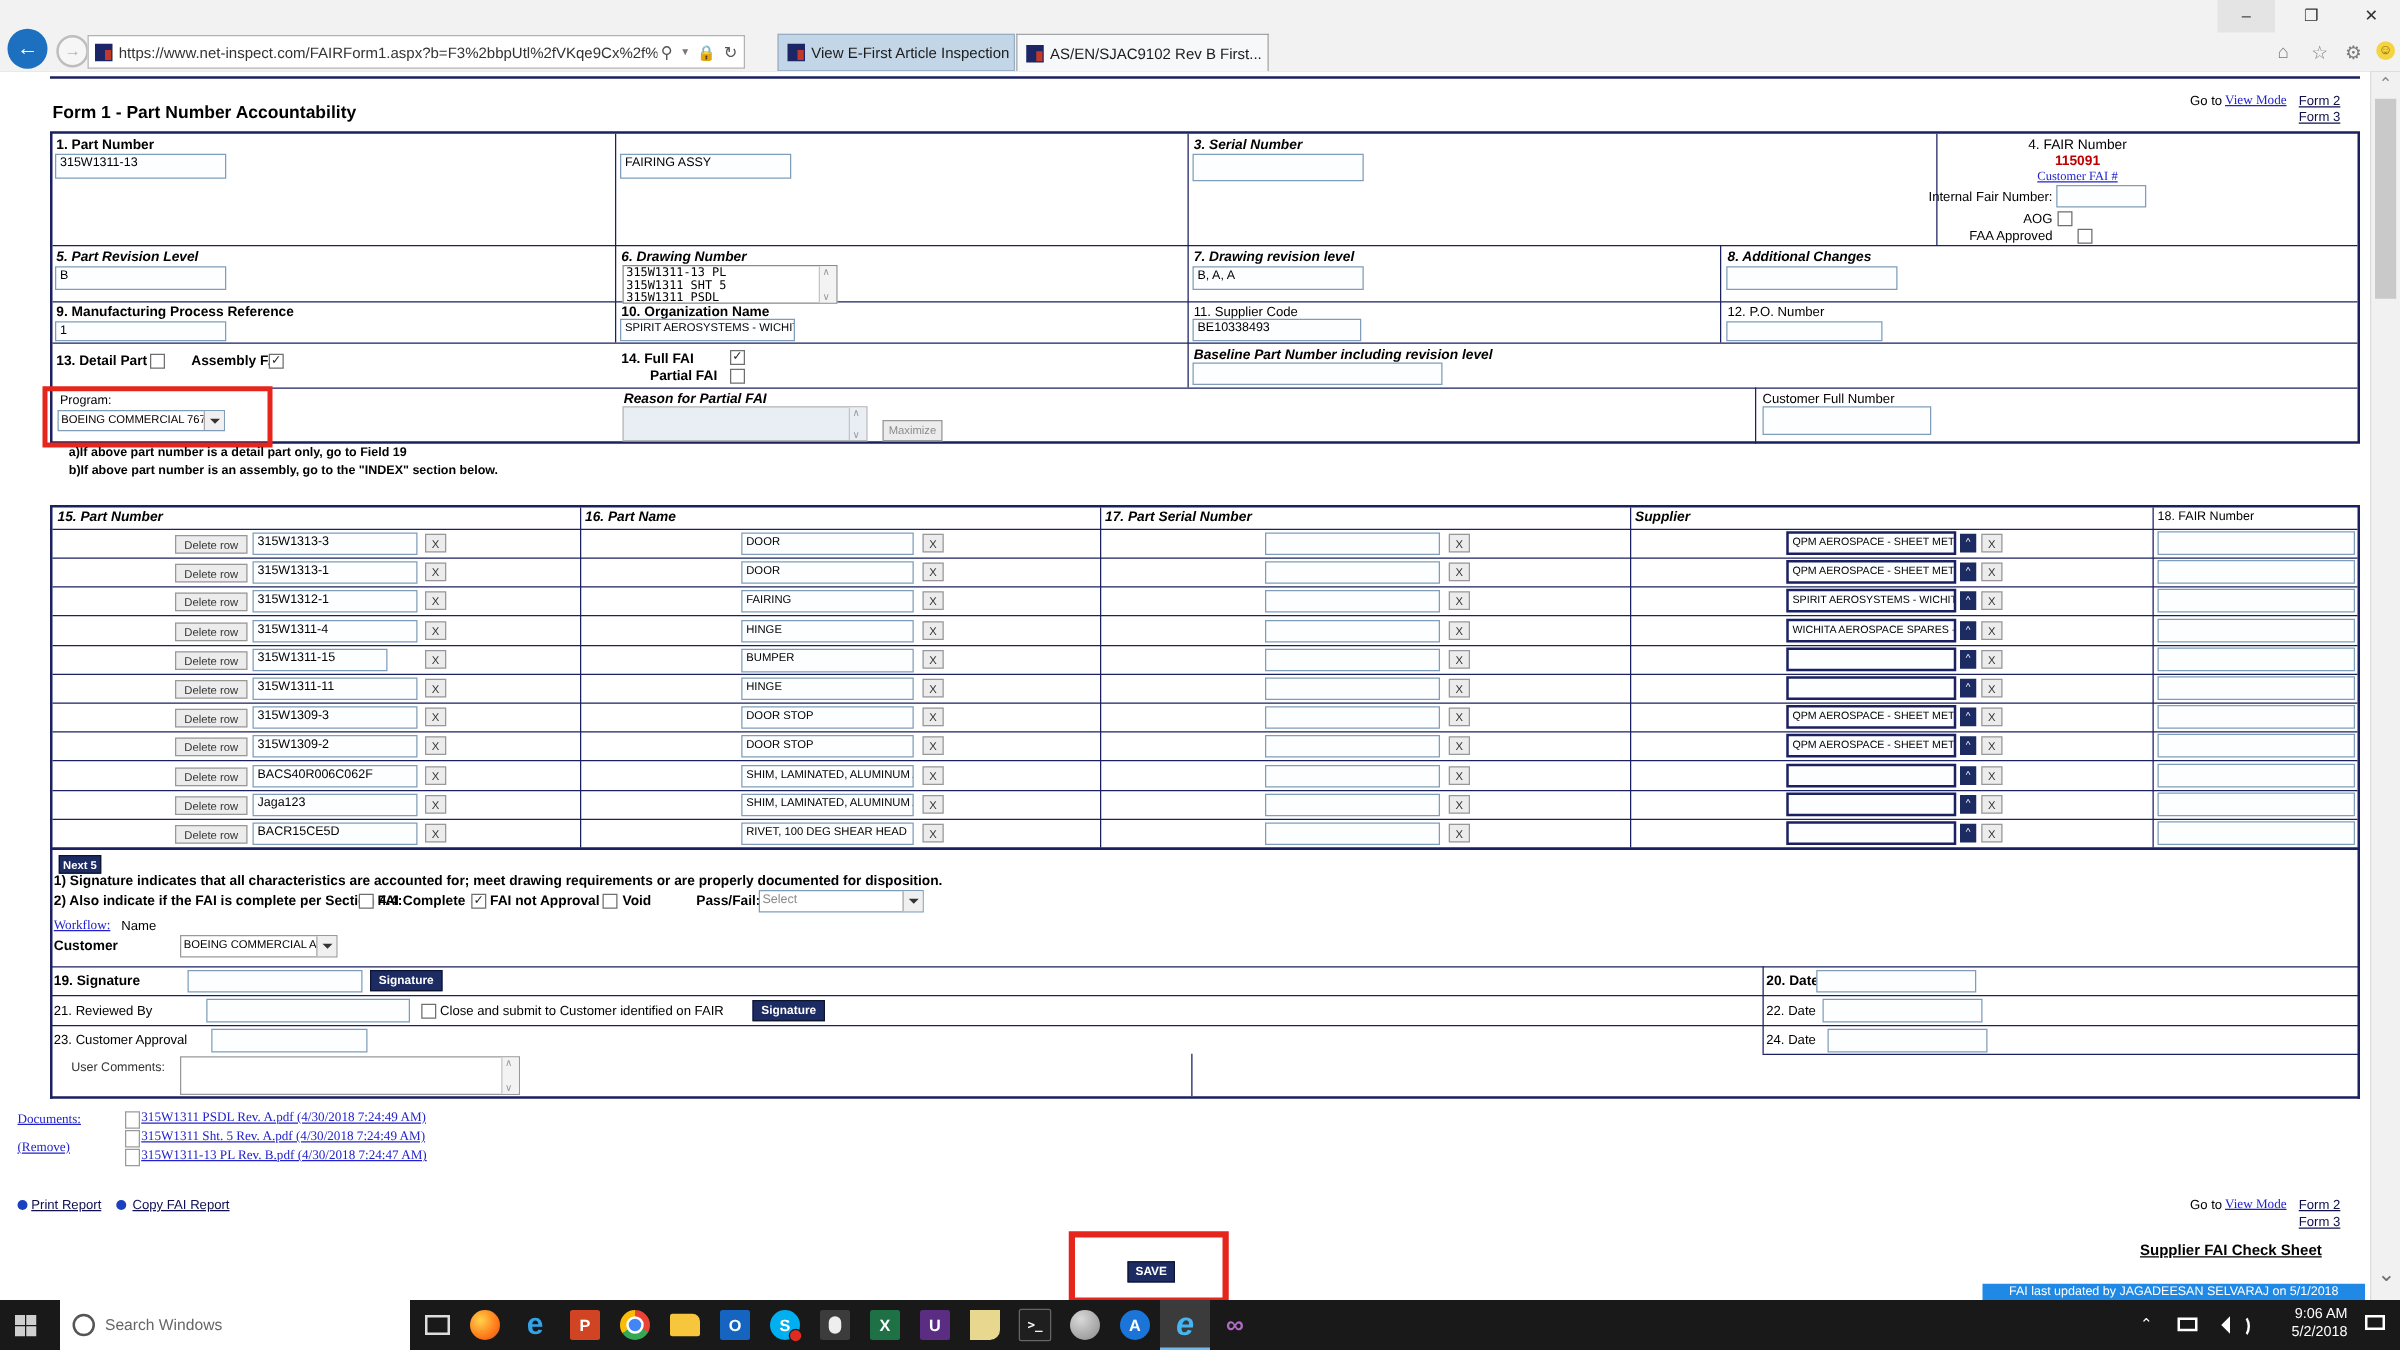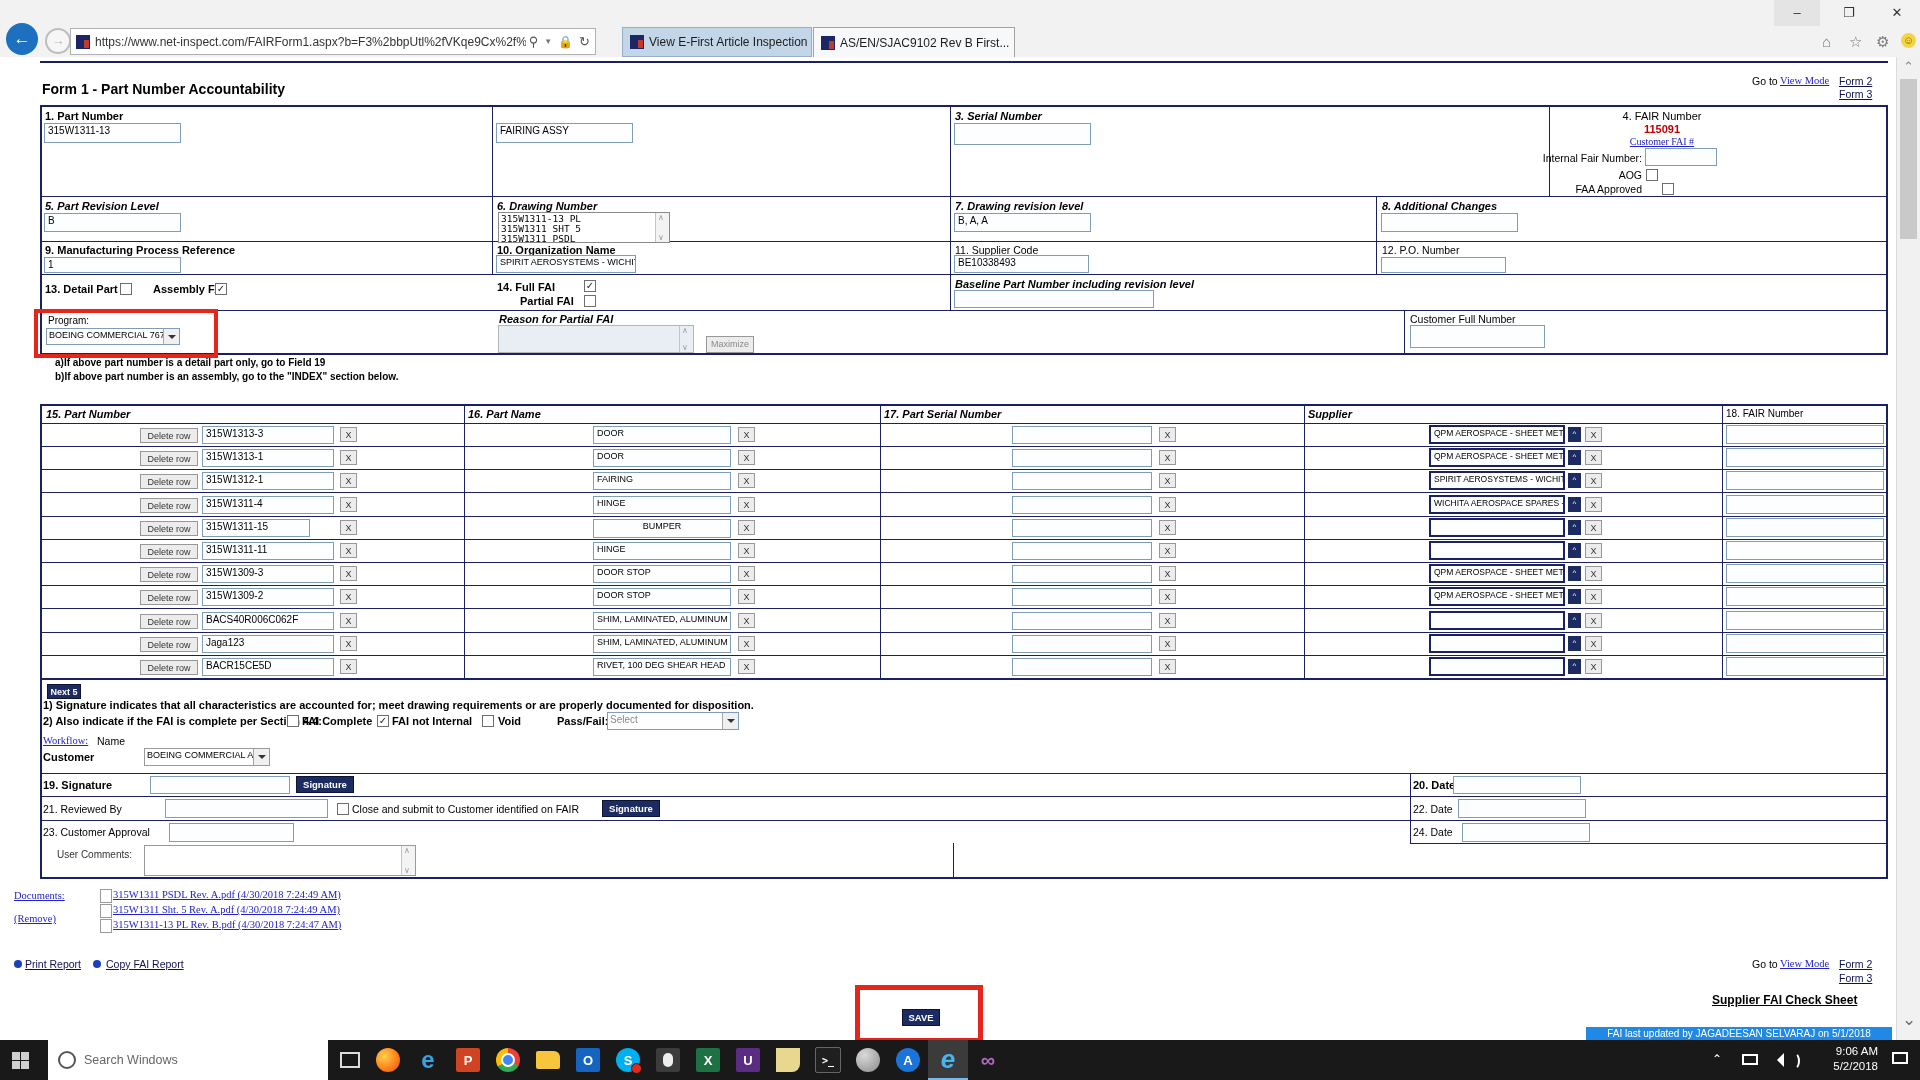--- a/index.html
+++ b/index.html
@@ -250,21 +250,21 @@
     <div class="inp dark sup" style="left:1387px;top:1px;width:136px;height:19px;font-size:8.5px;">WICHITA AEROSPACE SPARES - W</div>
     <div class="caretbtn" style="left:1526px;top:3px;width:13px;height:15px;"></div>
     <div class="gbtn x4" style="left:1543px;top:3px;width:17px;height:15px;line-height:14px;">X</div>
     <div class="inp fr" style="left:1684px;top:1px;width:158px;height:19px;"></div>
     <div class="hline sep" style="left:0;width:1844px;height:1px;bottom:0;"></div>
   </div>
         <div class="idxrow" style="top: 110.8px;">
     <div class="gbtn del" style="left:98px;top:4px;width:58px;height:15px;line-height:14px;">Delete row</div>
     <div class="inp pn" style="left:160px;top:2px;width:108px;height:18px;">315W1311-15</div>
     <div class="gbtn x1" style="left:298px;top:3px;width:17px;height:15px;line-height:14px;">X</div>
-    <div class="inp nm" style="left:551px;top:2px;width:138px;height:19px;font-size:9px;text-align:center;">BUMPER</div>
+    <div class="inp nm" style="left:551px;top:2px;width:138px;height:19px;font-size:9px;">BUMPER</div>
     <div class="gbtn x2" style="left:696px;top:3px;width:17px;height:15px;line-height:14px;">X</div>
     <div class="inp sn" style="left:970px;top:2px;width:140px;height:18px;"></div>
     <div class="gbtn x3" style="left:1117px;top:3px;width:17px;height:15px;line-height:14px;">X</div>
     <div class="inp dark sup" style="left:1387px;top:1px;width:136px;height:19px;font-size:8.5px;"></div>
     <div class="caretbtn" style="left:1526px;top:3px;width:13px;height:15px;"></div>
     <div class="gbtn x4" style="left:1543px;top:3px;width:17px;height:15px;line-height:14px;">X</div>
     <div class="inp fr" style="left:1684px;top:1px;width:158px;height:19px;"></div>
     <div class="hline sep" style="left:0;width:1844px;height:1px;bottom:0;"></div>
   </div>
         <div class="idxrow" style="top: 134px;">
@@ -354,21 +354,21 @@
       </div>
   </div>
 
   <div class="nbtn" style="left:47px;top:627px;width:34px;height:15px;line-height:14px;font-size:9px;">Next 5</div>
 
   <div class="lbl b" style="left:43px;top:642px;">1) Signature indicates that all characteristics are accounted for; meet drawing requirements or are properly documented for disposition.</div>
   <div class="lbl b" style="left:43px;top:658px;">2) Also indicate if the FAI is complete per Section 4.4:</div>
   <span class="cb" style="left:287px;top:658px;"></span>
   <span class="lbl b" style="left:302px;top:658px;">FAI Complete</span>
   <span class="cb checked" style="left:377px;top:658px;"></span>
-  <span class="lbl b" style="left:392px;top:658px;">FAI not Internal</span>
+  <span class="lbl b" style="left:392px;top:658px;">FAI not Approval</span>
   <span class="cb" style="left:482px;top:658px;"></span>
   <span class="lbl b" style="left:498px;top:658px;">Void</span>
   <span class="lbl b" style="left:557px;top:658px;">Pass/Fail:</span>
   <div class="sel" style="left:607px;top:655px;width:132px;height:18px;">
     <span class="val" style="color:#8a8a8a;font-size:10px;">Select</span>
       <span class="arr"></span>
   </div>
 
   <span class="lbl link" style="left:43px;top:678px;font-size:10.5px;">Workflow:</span>
   <span class="lbl" style="left:97px;top:678px;font-size:10.5px;">Name</span>

